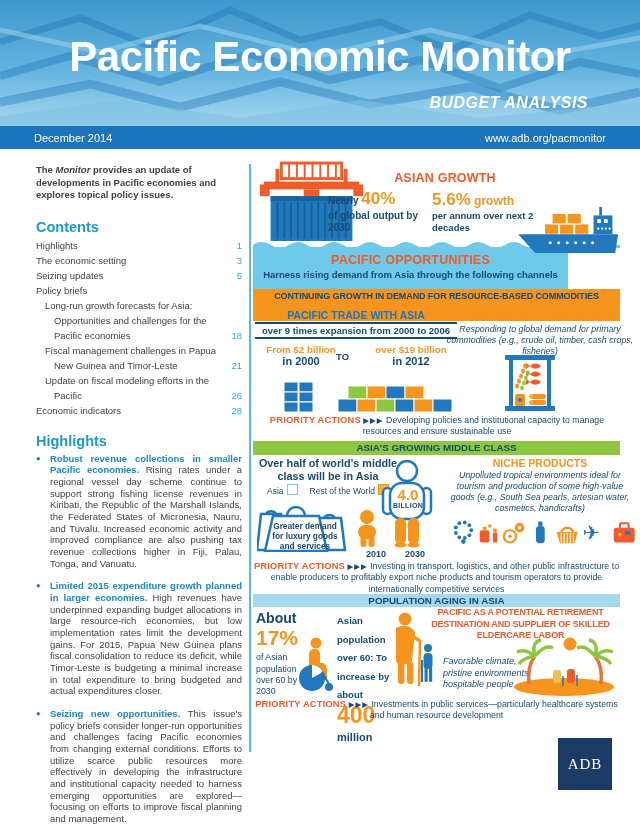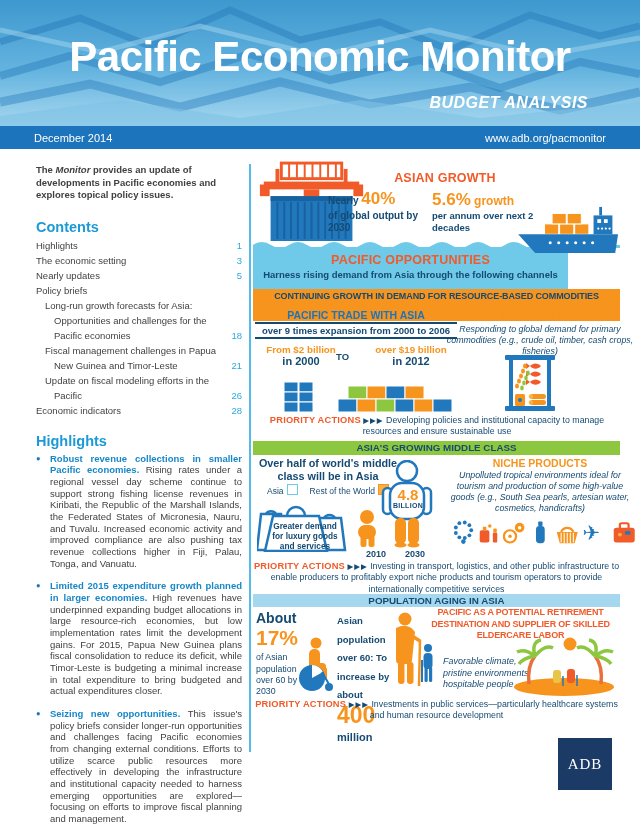--- a/index.html
+++ b/index.html
@@ -154,21 +154,21 @@
     <div>
       <div class="c-row">
           <span class="lab">Highlights</span>
           <span class="pg">1</span>
         </div>
       <div class="c-row">
           <span class="lab">The economic setting</span>
           <span class="pg">3</span>
         </div>
       <div class="c-row">
-          <span class="lab">Nearly updates</span>
+          <span class="lab">Seizing updates</span>
           <span class="pg">5</span>
         </div>
       <div class="c-row">
           <span class="lab">Policy briefs</span>
           <span class="pg"></span>
         </div>
       <div class="c-row ind">
           <span class="lab">Long-run growth forecasts for Asia: Opportunities and challenges for the Pacific economies</span>
           <span class="pg">18</span>
         </div>
@@ -370,21 +370,21 @@
       <rect x="40" y="23" width="34" height="36" rx="12"></rect>
     </g>
     <g fill="#F7941E">
       <rect x="45" y="58" width="11" height="26" rx="5"></rect>
       <rect x="58" y="58" width="11" height="26" rx="5"></rect>
       <ellipse cx="50.5" cy="85" rx="6" ry="2.6"></ellipse>
       <ellipse cx="63.5" cy="85" rx="6" ry="2.6"></ellipse>
     </g>
   </svg>
   <div class="abs" id="big-label">
-    <div class="v">4.8</div>
+    <div class="v">4.0</div>
     <div class="u">BILLION</div>
   </div>
   <div class="year" id="yr-small">2010</div>
   <div class="year" id="yr-big">2030</div>
 
   <div class="abs" id="niche-title">NICHE PRODUCTS</div>
   <div class="abs" id="niche-desc">Unpolluted tropical environments ideal for tourism and production of some high-value goods (e.g., South Sea pearls, artesian water, cosmetics, handicrafts)</div>
 
   <div class="abs" id="niche-icons">
     <svg width="26" height="28" viewBox="0 0 26 28">

